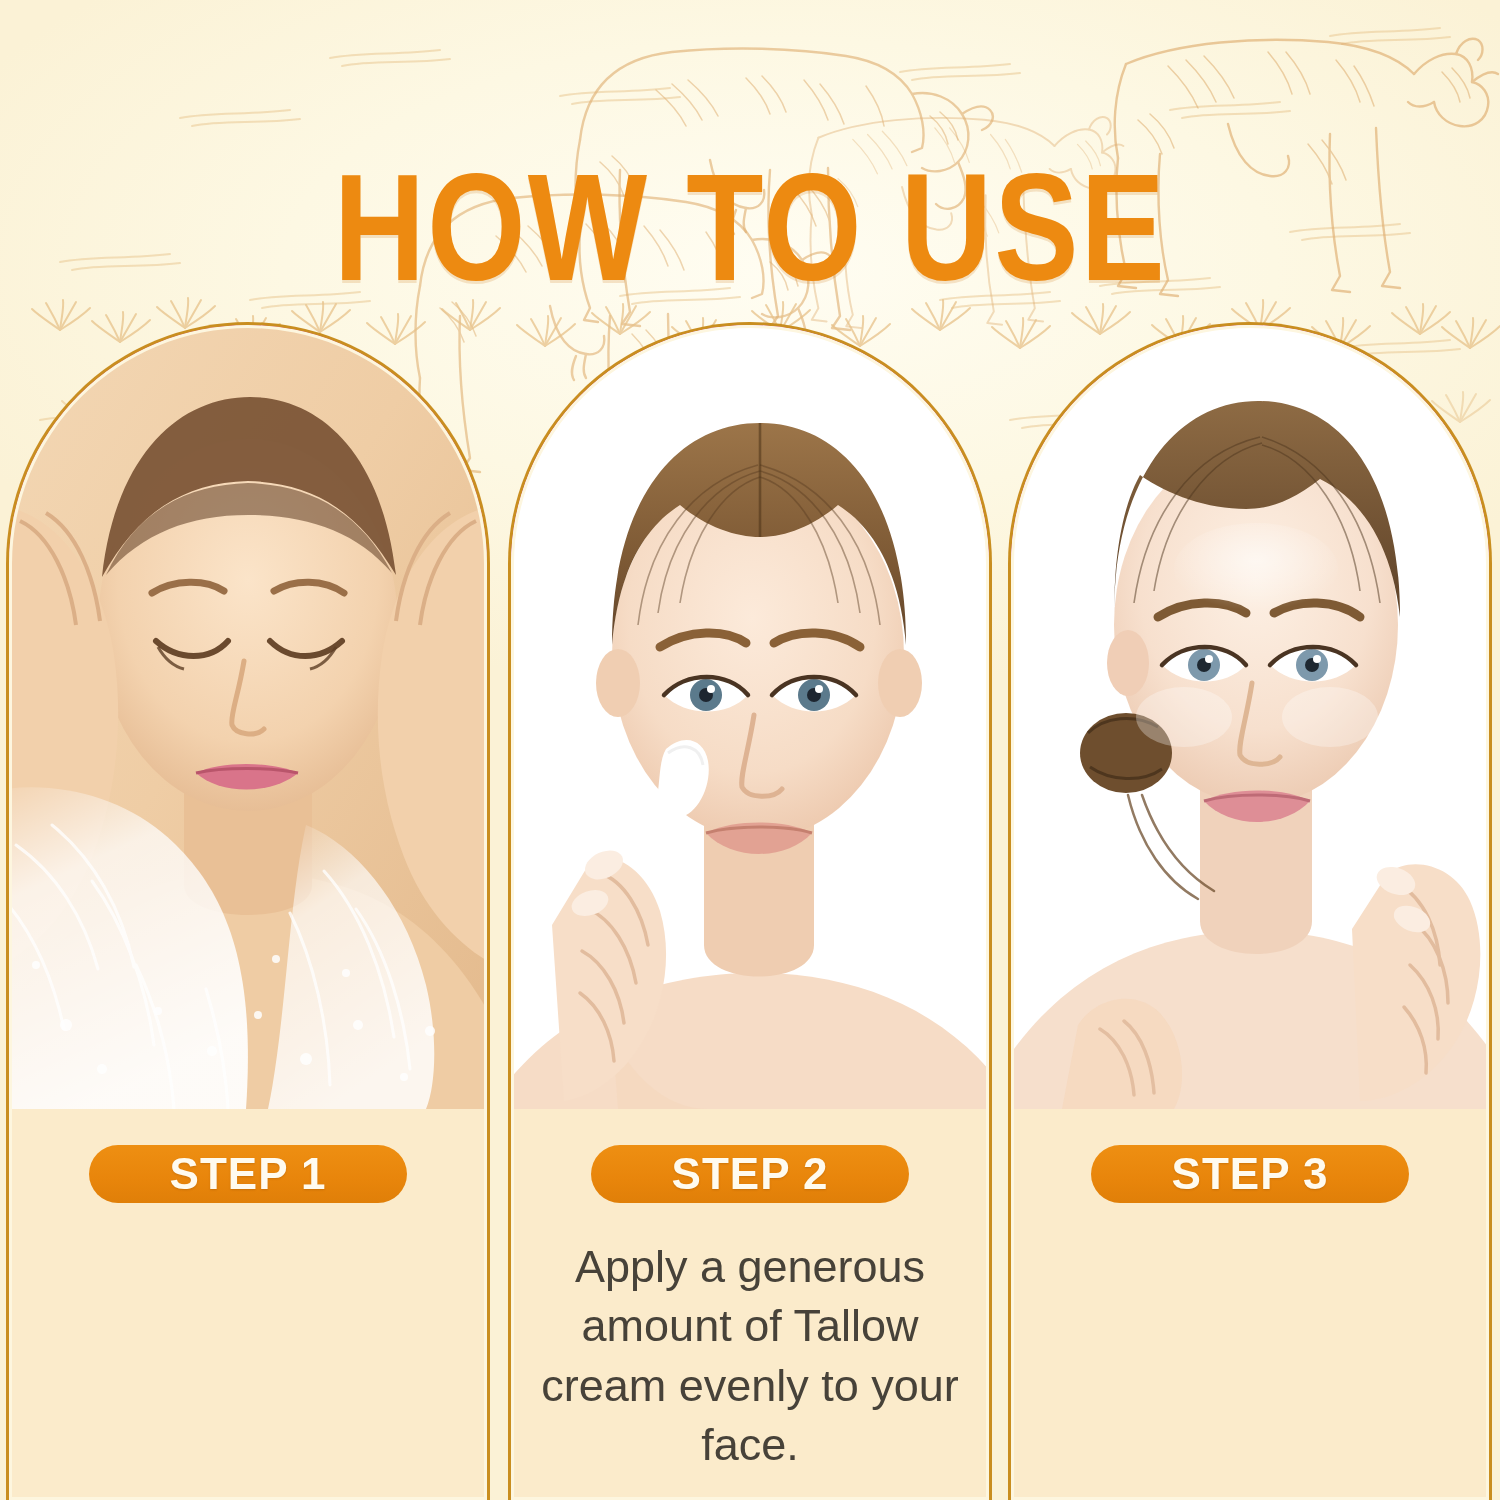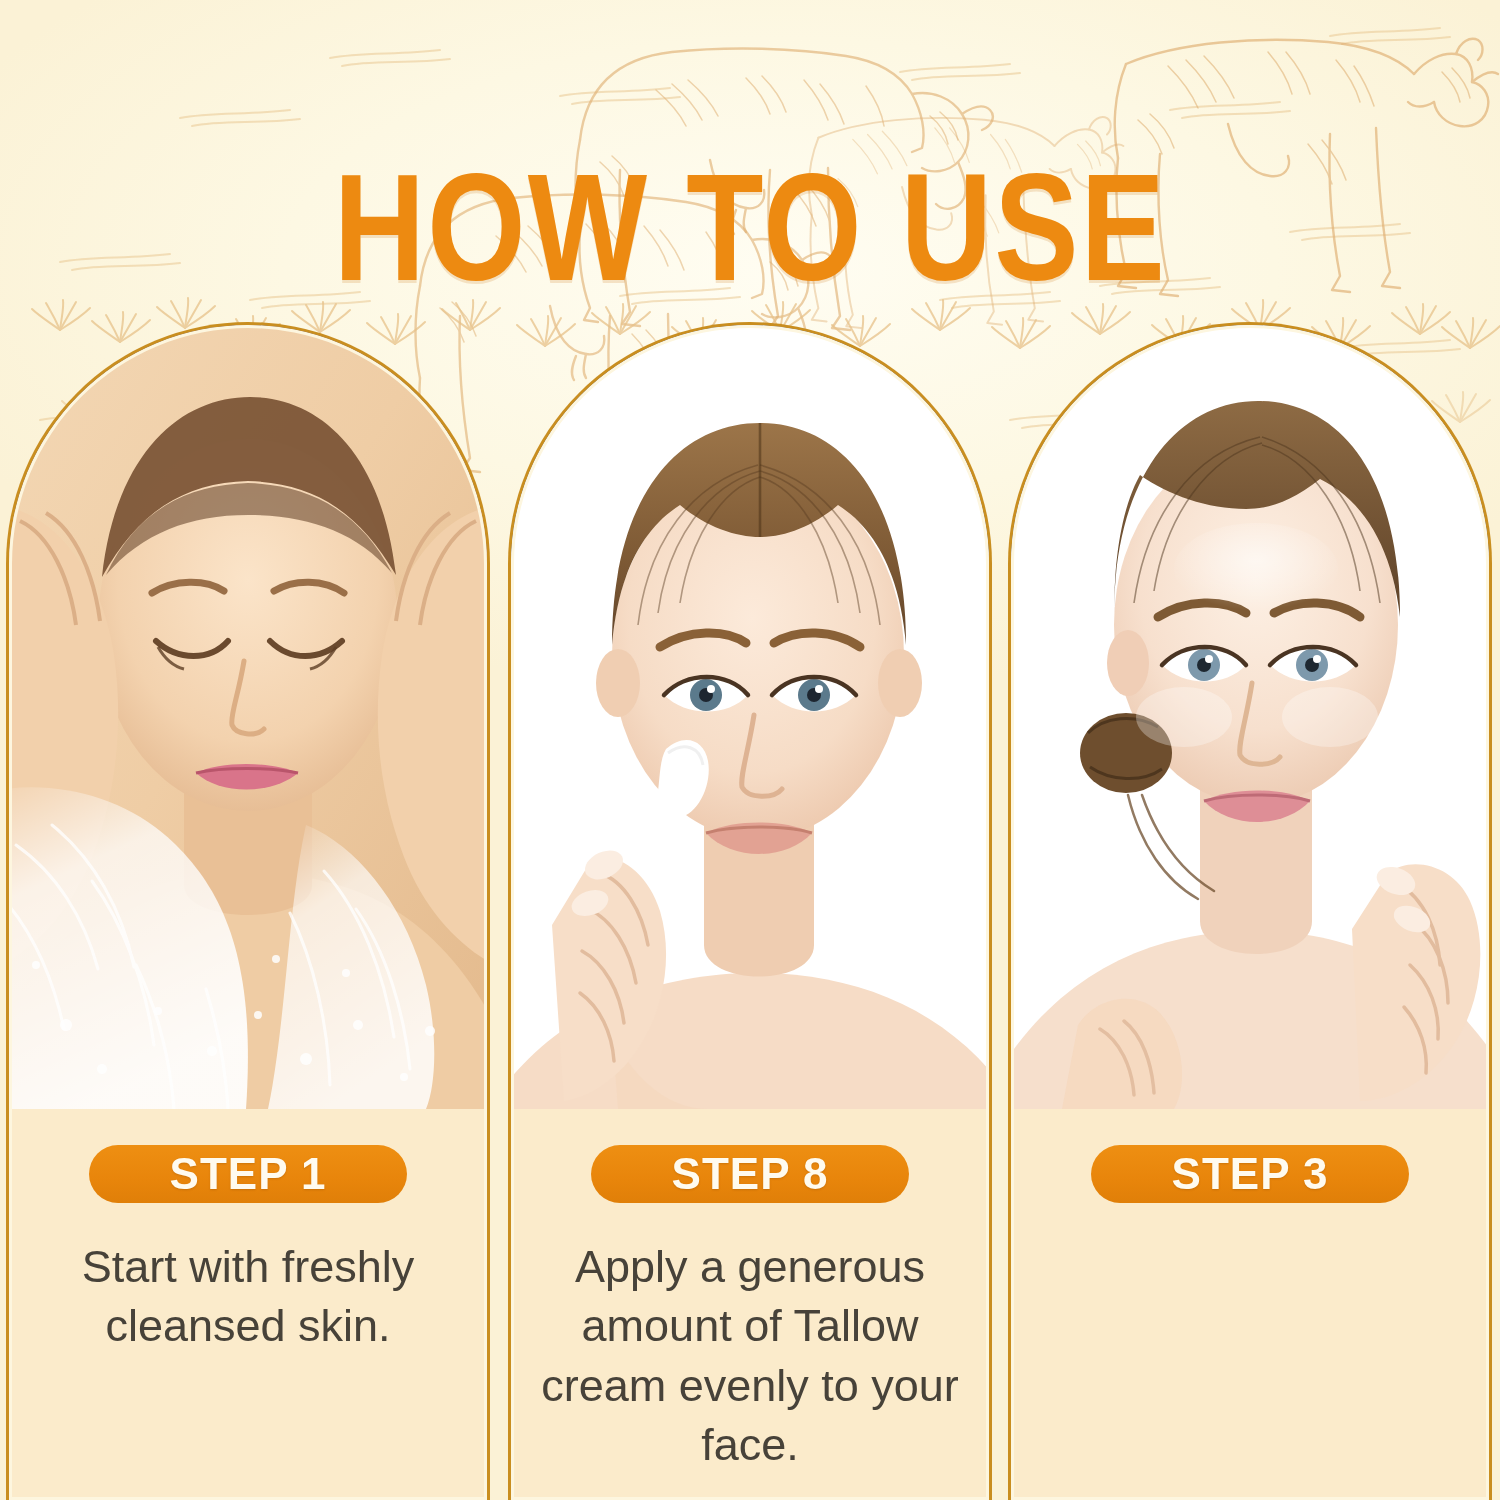--- a/index.html
+++ b/index.html
@@ -41,21 +41,21 @@
 
   
   .card{
     position:absolute;
     top:322px;
     width:484px;
     height:1178px;
     border:3px solid #C98E20;
     border-bottom:none;
     border-radius:242px 242px 0 0;
-    background:#404040;
+    background:#be185d;
     overflow:hidden;
     z-index:4;
   }
   #card-1{ left:6px; }
   #card-2{ left:508px; }
   #card-3{ left:1008px; }
 
   .photo{
     position:absolute; left:0; top:0;
     width:100%; height:784px;
@@ -330,21 +330,20 @@
           <circle cx="424" cy="706" r="5"></circle>
             <circle cx="30" cy="640" r="4"></circle>
           <circle cx="270" cy="634" r="4"></circle>
             <circle cx="340" cy="648" r="4"></circle>
         </g>
       </g>
     </svg>
   </div>
   <div class="caption">
     <span class="step-badge">STEP 1</span>
-    <p class="step-text">Start with freshly cleansed skin.</p>
   </div>
   <div class="card-inner-glow"></div>
 </div>
 
 <div class="card" id="card-2">
   <div class="photo">
     <svg viewBox="0 0 484 784" preserveAspectRatio="xMidYMid slice" aria-hidden="true">
       <defs>
         <radialGradient id="p2face" cx="48%" cy="40%" r="62%">
           <stop offset="0%" stop-color="#FCEADA"></stop>
@@ -420,21 +419,21 @@
           <path d="M80 584 C 104 594, 122 624, 128 658"></path>
           <path d="M74 626 C 96 638, 112 666, 116 698"></path>
           <path d="M72 668 C 92 682, 104 708, 106 736"></path>
         </g>
         <ellipse cx="96" cy="540" rx="20" ry="13" fill="#FBEDE1" transform="rotate(-24 96 540)"></ellipse>
         <ellipse cx="82" cy="578" rx="19" ry="12" fill="#FBEDE1" transform="rotate(-20 82 578)"></ellipse>
       </g>
     </svg>
   </div>
   <div class="caption">
-    <span class="step-badge">STEP 8</span>
+    <span class="step-badge">STEP 2</span>
     <p class="step-text">Apply a generous amount of Tallow cream evenly to your face.</p>
   </div>
   <div class="card-inner-glow"></div>
 </div>
 
 <div class="card" id="card-3">
   <div class="photo">
     <svg viewBox="0 0 484 784" preserveAspectRatio="xMidYMid slice" aria-hidden="true">
       <defs>
         <radialGradient id="p3face" cx="50%" cy="38%" r="62%">

